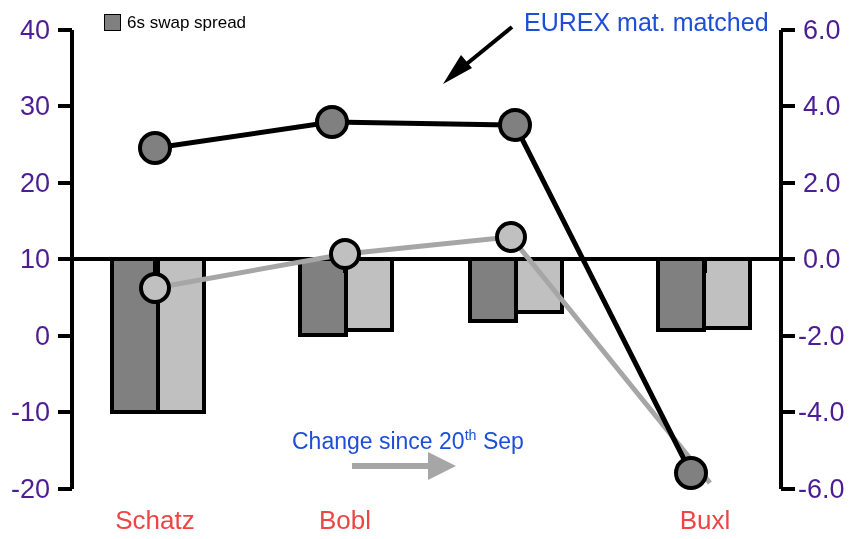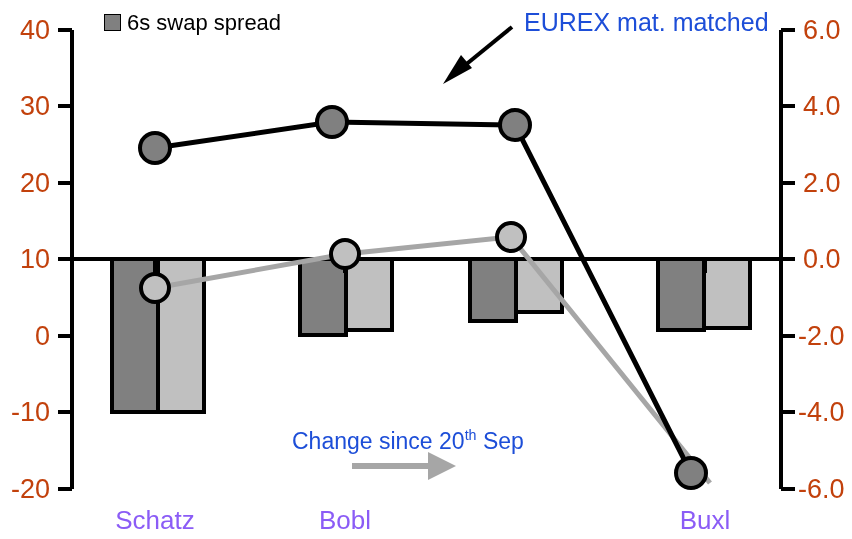--- a/index.html
+++ b/index.html
@@ -18,34 +18,34 @@
   #plot-svg {
     position: absolute;
     left: 0;
     top: 0;
     width: 852px;
     height: 539px;
   }
   .tick-label {
     position: absolute;
     font-size: 27px;
-    color: #c2410c;
+    color: #4c1d95;
     line-height: 1;
     white-space: nowrap;
   }
   .tick-label.left {
     text-align: right;
   }
   .tick-label.right {
     text-align: left;
   }
   .cat-label {
     position: absolute;
     font-size: 26px;
-    color: #8b5cf6;
+    color: #ef4444;
     text-align: center;
     white-space: nowrap;
     transform: translateX(-50%);
   }
   .legend {
     position: absolute;
     left: 104px;
     top: 6px;
   }
   .legend-row {
@@ -55,21 +55,21 @@
   }
   .legend-swatch {
     width: 17px;
     height: 17px;
     border: 1px solid #000000;
     box-sizing: border-box;
     margin-right: 6px;
     flex: 0 0 auto;
   }
   .legend-text {
-    font-size: 22px;
+    font-size: 17px;
     color: #000000;
     line-height: 1;
     white-space: nowrap;
   }
   .annot {
     position: absolute;
     font-size: 25px;
     color: #1d4ed8;
     line-height: 1.18;
     white-space: nowrap;

